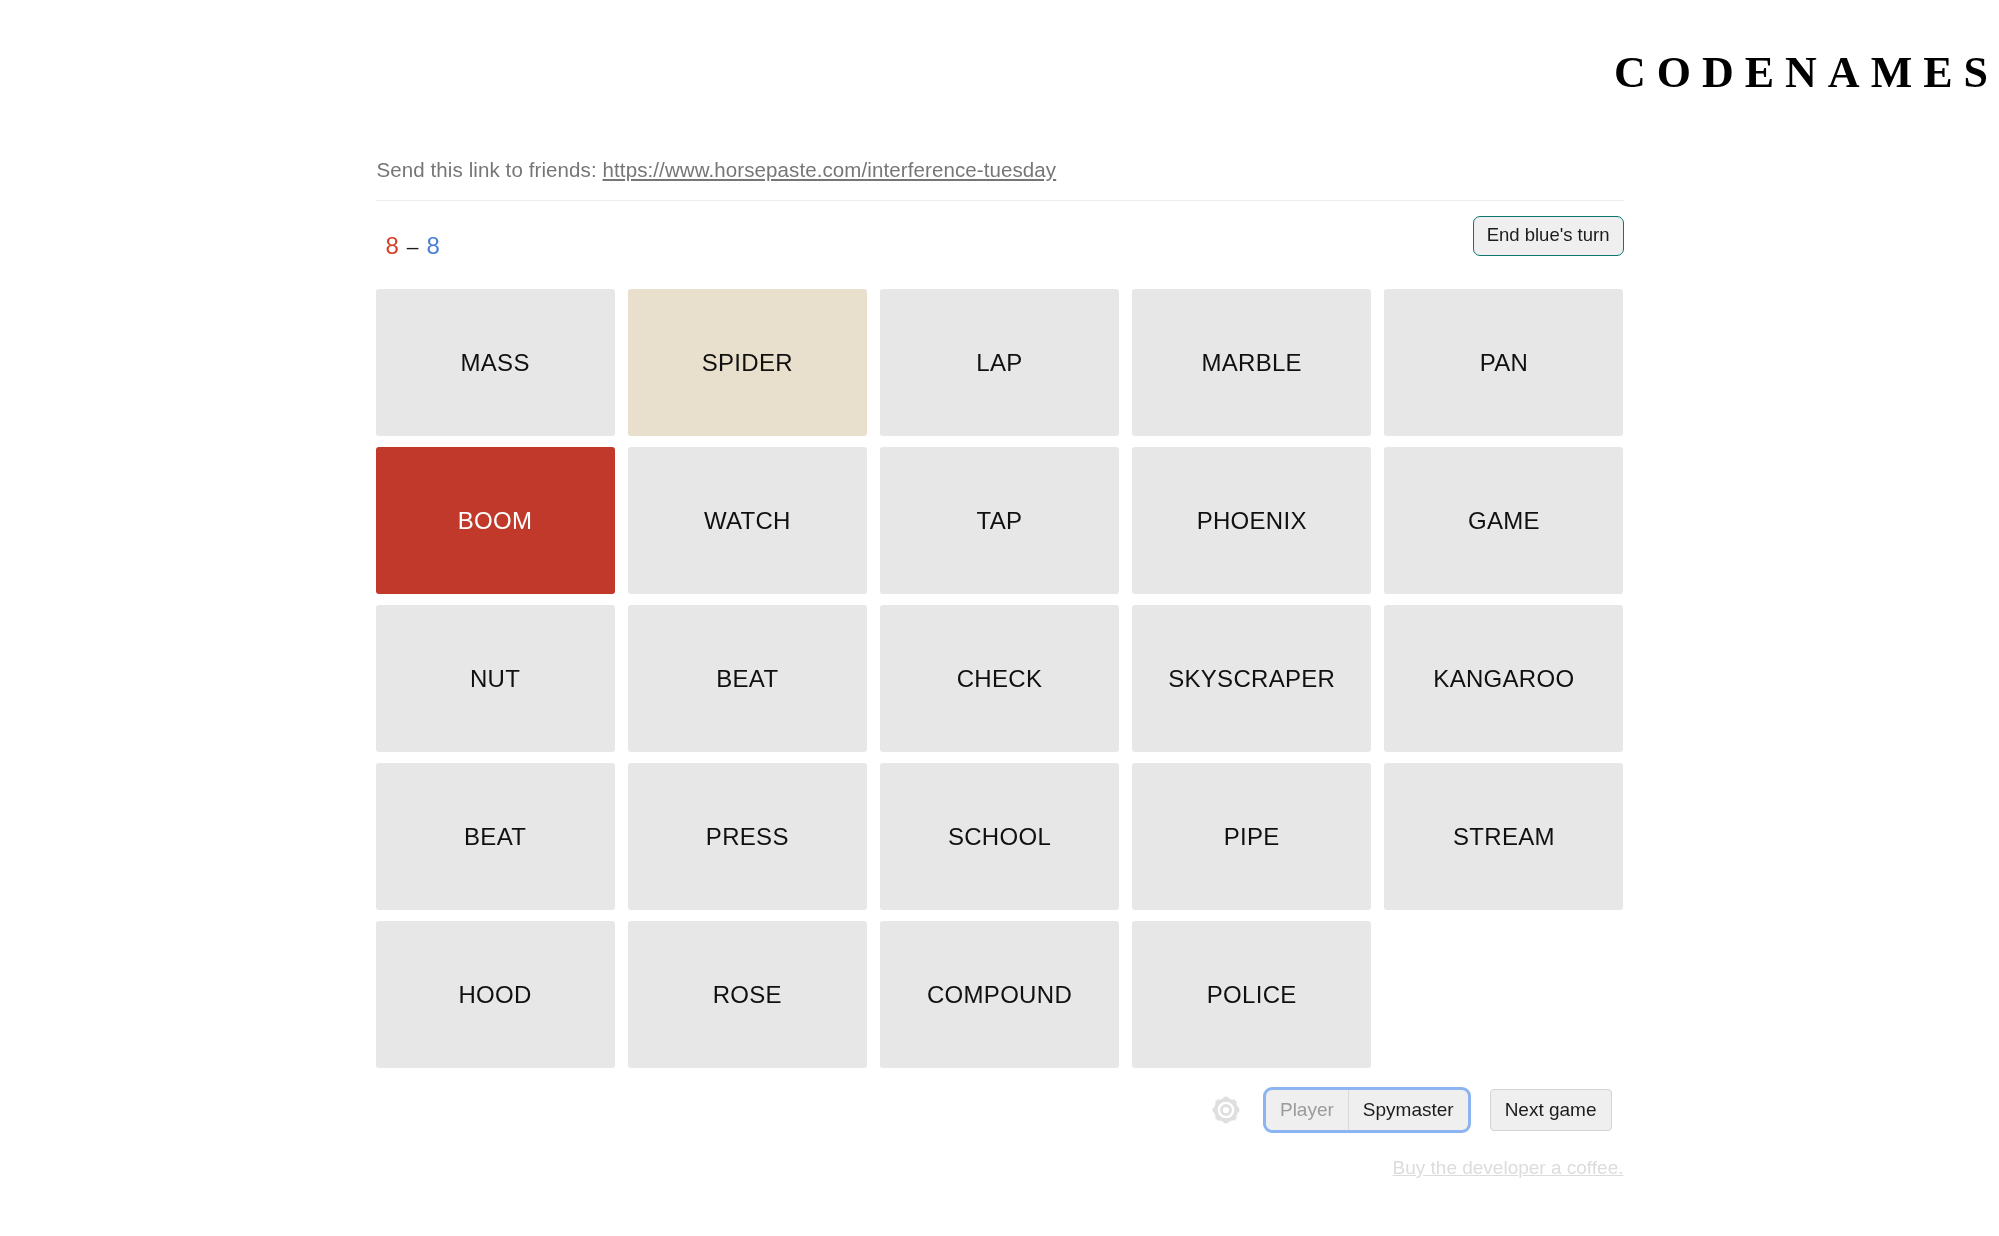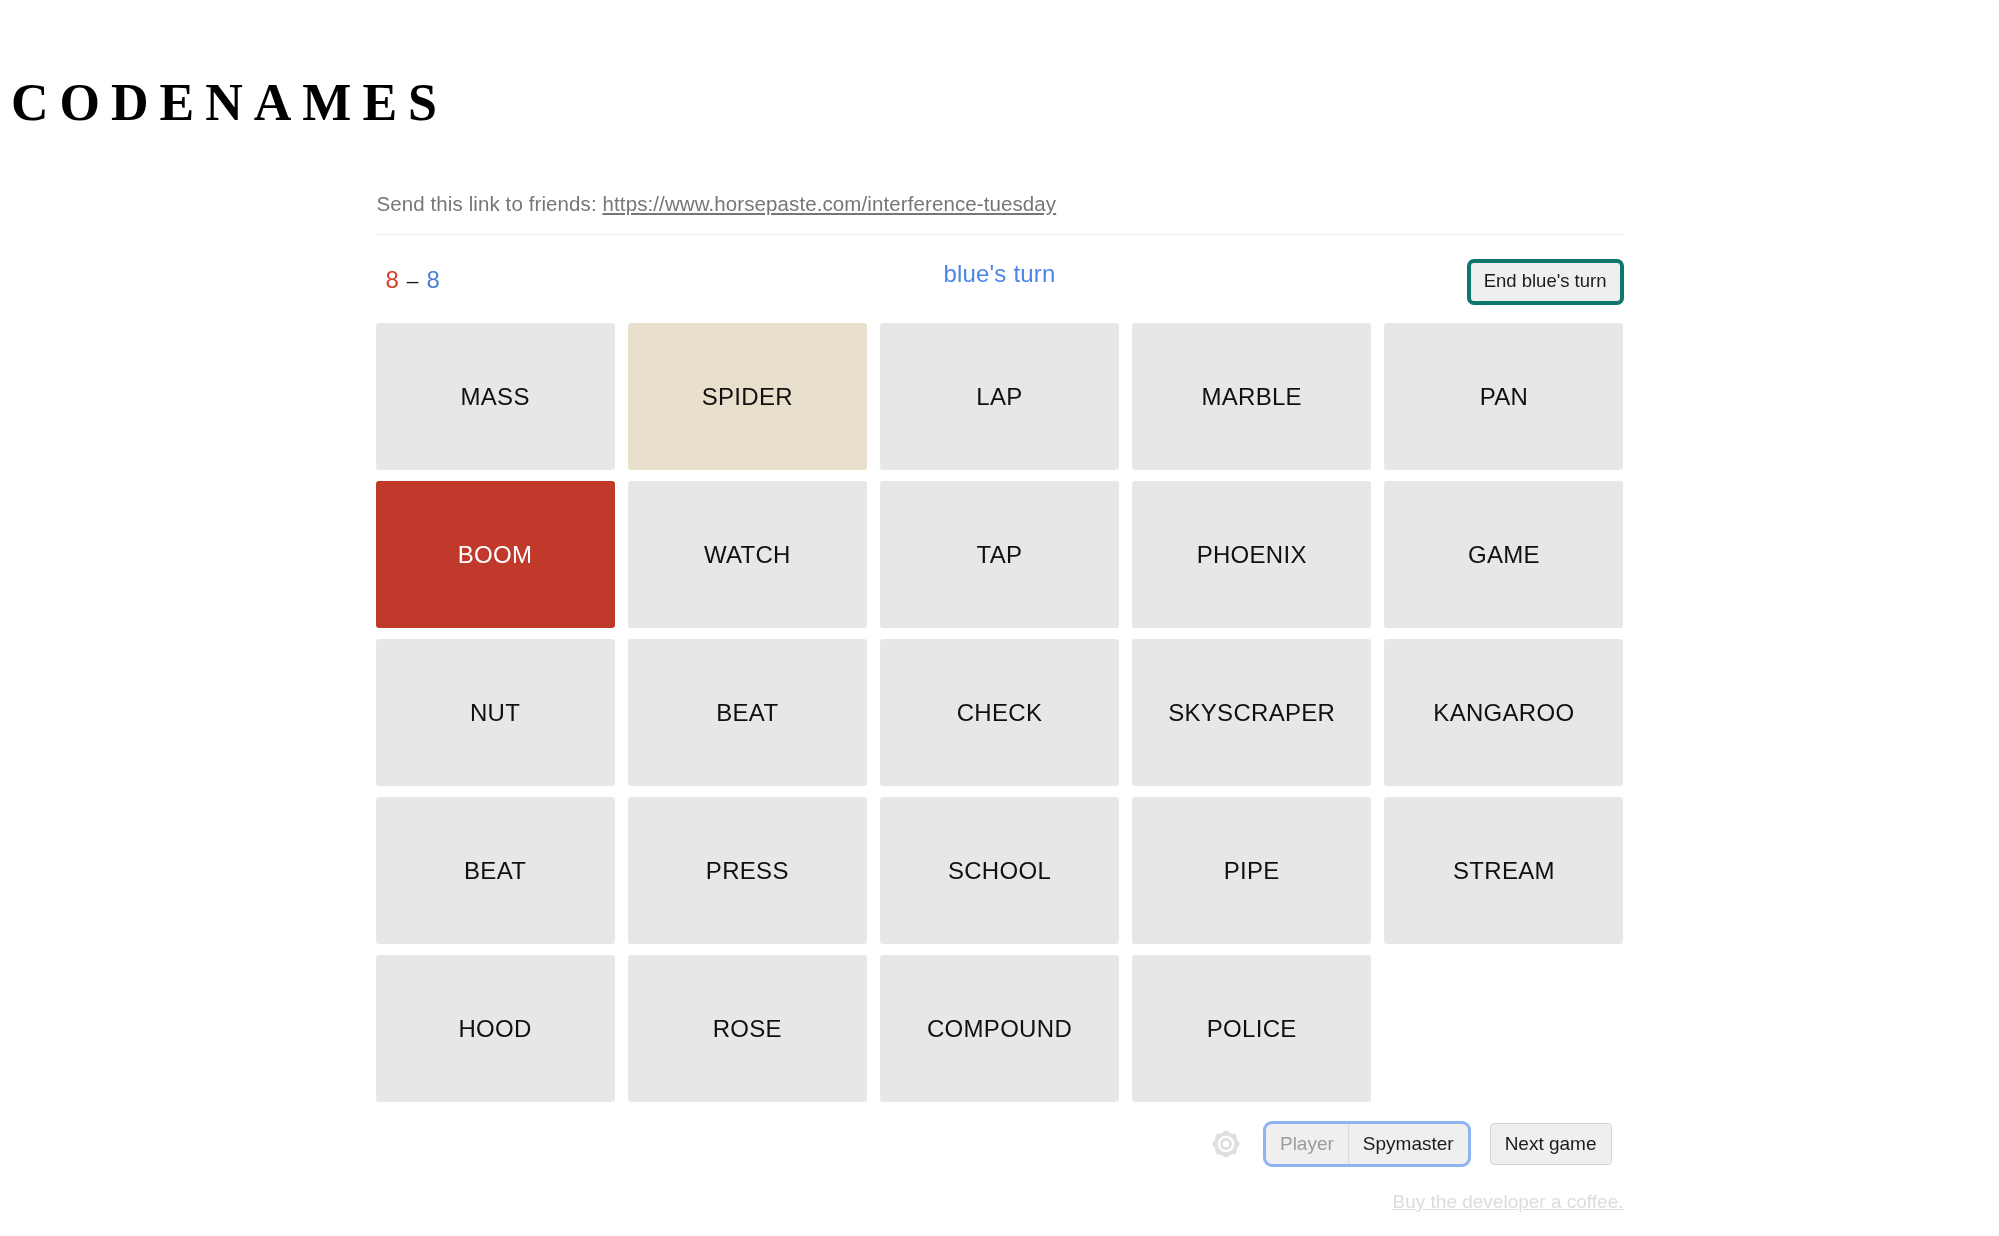--- a/index.html
+++ b/index.html
@@ -17,27 +17,27 @@
   }
 
   .page {
     width: 1999px;
     height: 1236px;
     position: relative;
   }
 
   
   .title {
-    text-align: left;
+    text-align: right;
     font-family: "Liberation Serif", serif;
     font-weight: bold;
-    font-size: 52px;
+    font-size: 44px;
     letter-spacing: 11px;
     color: #000000;
-    padding-top: 73px;
+    padding-top: 47px;
     margin: 0;
     text-indent: 11px;
   }
 
   
   .container {
     width: 1248px;
     margin: 8px auto;
     position: relative;
   }
@@ -87,23 +87,23 @@
     top: 10px;
     text-align: center;
     font-size: 24px;
     color: #4a86e8;
     letter-spacing: 0.2px;
   }
 
   .end-turn-btn {
     position: absolute;
     right: 0;
-    top: 9px;
-    background: #efefef;
-    border: 4px solid #0f766e;
+    top: 0;
+    background: #efefef;
+    border: 1px solid #0f766e;
     border-radius: 7px;
     font-family: "Liberation Sans", sans-serif;
     font-size: 18.5px;
     color: #1c1c1c;
     padding: 9px 13px 10px 13px;
     cursor: pointer;
     line-height: 1;
   }
 
   
@@ -211,21 +211,20 @@
       <span>Send this link to friends:</span>
       <span class="share-link">https://www.horsepaste.com/interference-tuesday</span>
     </div>
 
     <hr class="divider">
 
     <div class="status-bar">
       <div class="score">
         <span class="red">8</span><span class="dash">–</span><span class="blue">8</span>
       </div>
-      <div class="turn-label">blue's turn</div>
       <button class="end-turn-btn">End blue's turn</button>
     </div>
 
     <div class="board" id="board">
         <div class="card hidden-card">MASS</div>
         <div class="card revealed-neutral">SPIDER</div>
         <div class="card hidden-card">LAP</div>
         <div class="card hidden-card">MARBLE</div>
         <div class="card hidden-card">PAN</div>
         <div class="card revealed-red">BOOM</div>

